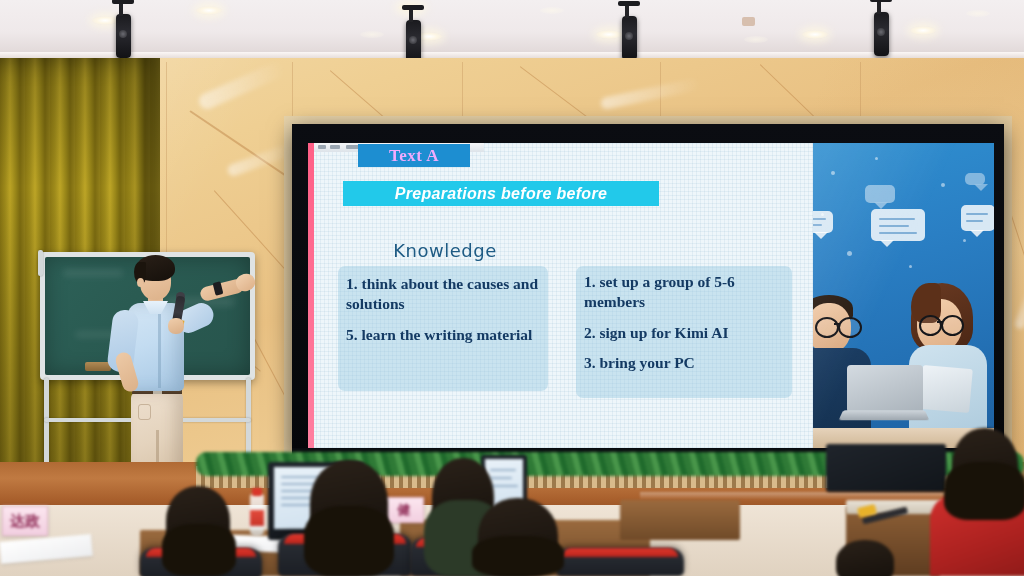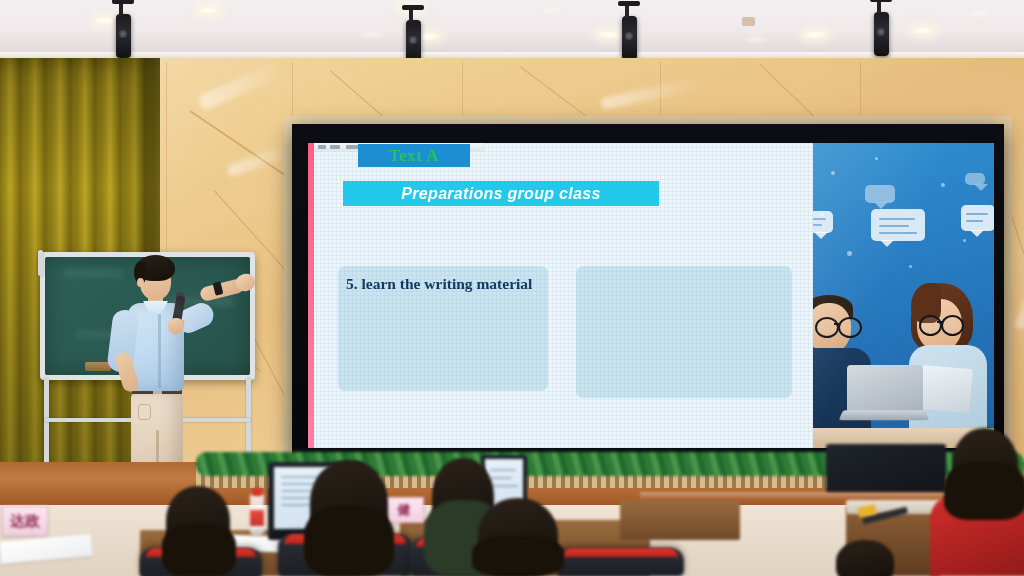--- a/index.html
+++ b/index.html
@@ -108,21 +108,21 @@
       linear-gradient(90deg,rgba(140,180,205,.14) 1px,transparent 1px);
     background-size:4px 4px;pointer-events:none;}
   .pink-stripe{position:absolute;left:308px;top:143px;width:6px;height:305px;
     background:linear-gradient(180deg,#ff5f86,#ff7fa0);}
   .topbar{position:absolute;left:314px;top:143px;width:170px;height:9px;
     background:linear-gradient(180deg,#f4f6f8,#dde3e9);}
   .topbar-chip{position:absolute;top:145px;height:4px;background:#9aa6b2;border-radius:1px;}
 
   .textA-badge{position:absolute;left:358px;top:144px;width:112px;height:23px;background:#1d8ed1;}
   .textA-label{position:absolute;left:358px;top:144px;width:112px;height:23px;
-    display:flex;align-items:center;justify-content:center;color:#22c55e;font-weight:bold;font-size:17px;
+    display:flex;align-items:center;justify-content:center;color:#f0abfc;font-weight:bold;font-size:17px;
     font-family:"Liberation Serif",serif;letter-spacing:.5px;}
   .subtitle{position:absolute;left:460px;top:145px;color:#58b7e2;font-size:16px;letter-spacing:.6px;
     border-bottom:1.5px solid #58b7e2;padding-bottom:1px;white-space:nowrap;}
 
   .banner{position:absolute;left:343px;top:181px;width:316px;height:25px;background:#22c9ea;}
   .banner-text{position:absolute;left:343px;top:181px;width:316px;height:25px;
     display:flex;align-items:center;justify-content:center;color:#fff;font-weight:bold;font-style:italic;
     font-size:16px;letter-spacing:.3px;}
 
   .col-title{position:absolute;color:#1e5b84;font-size:18px;text-align:center;
@@ -319,28 +319,35 @@
   <div class="topbar-chip" style="left:318px;width:8px;"></div>
   <div class="topbar-chip" style="left:330px;width:10px;"></div>
   <div class="topbar-chip" style="left:346px;width:26px;"></div>
   <div class="topbar-chip" style="left:378px;width:9px;"></div>
   <div class="topbar-chip" style="left:392px;width:30px;"></div>
 
   <div class="textA-badge"></div>
   <div class="textA-label">Text A</div>
 
   <div class="banner"></div>
-  <div class="banner-text">Preparations group class</div>
-
+  <div class="banner-text">Preparations before before</div>
+
+  <div class="col-title" style="left:370px;top:240px;width:150px;">Knowledge</div>
   <div class="panel" style="left:338px;top:266px;width:210px;height:125px;"></div>
   <div class="panel-list" style="left:346px;top:274px;width:196px;">
+    <div class="item">1. think about the causes and solutions</div>
     <div class="item">5. learn the writing material</div>
   </div>
 
   <div class="panel" style="left:576px;top:266px;width:216px;height:132px;"></div>
+  <div class="panel-list" style="left:584px;top:272px;width:204px;">
+    <div class="item">1. set up a group of 5-6 members</div>
+    <div class="item">2. sign up for Kimi AI</div>
+    <div class="item">3. bring your PC</div>
+  </div>
 
   <div class="photo">
     <div class="ph-dot" style="left:18px;top:28px;width:4px;height:4px;"></div>
     <div class="ph-dot" style="left:62px;top:14px;width:3px;height:3px;"></div>
     <div class="ph-dot" style="left:128px;top:40px;width:4px;height:4px;"></div>
     <div class="ph-dot" style="left:150px;top:96px;width:3px;height:3px;"></div>
     <div class="ph-dot" style="left:34px;top:108px;width:5px;height:5px;"></div>
     <div class="ph-dot" style="left:96px;top:122px;width:3px;height:3px;"></div>
     <div class="ph-dot" style="left:8px;top:70px;width:3px;height:3px;"></div>
 

